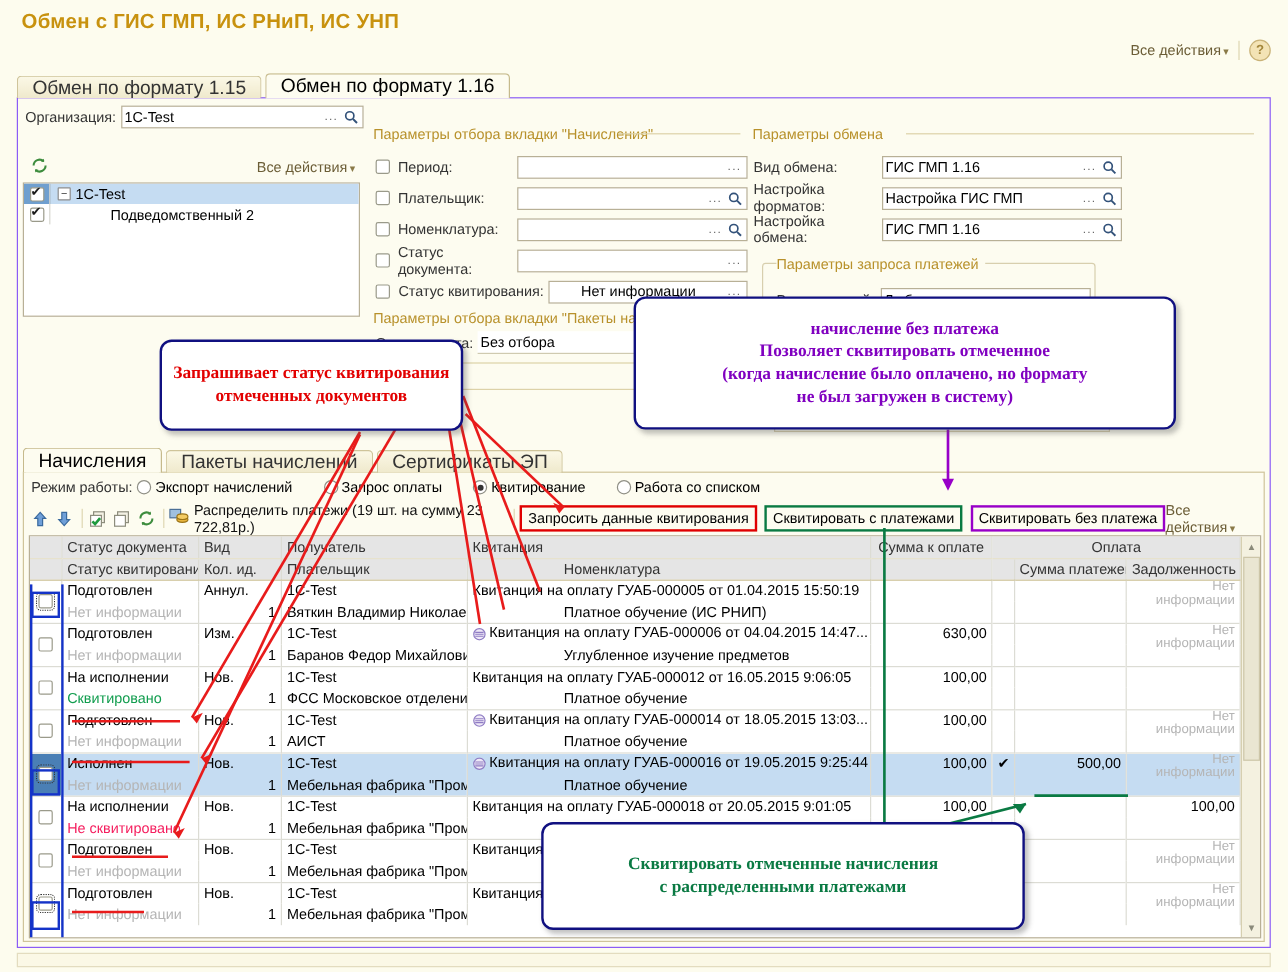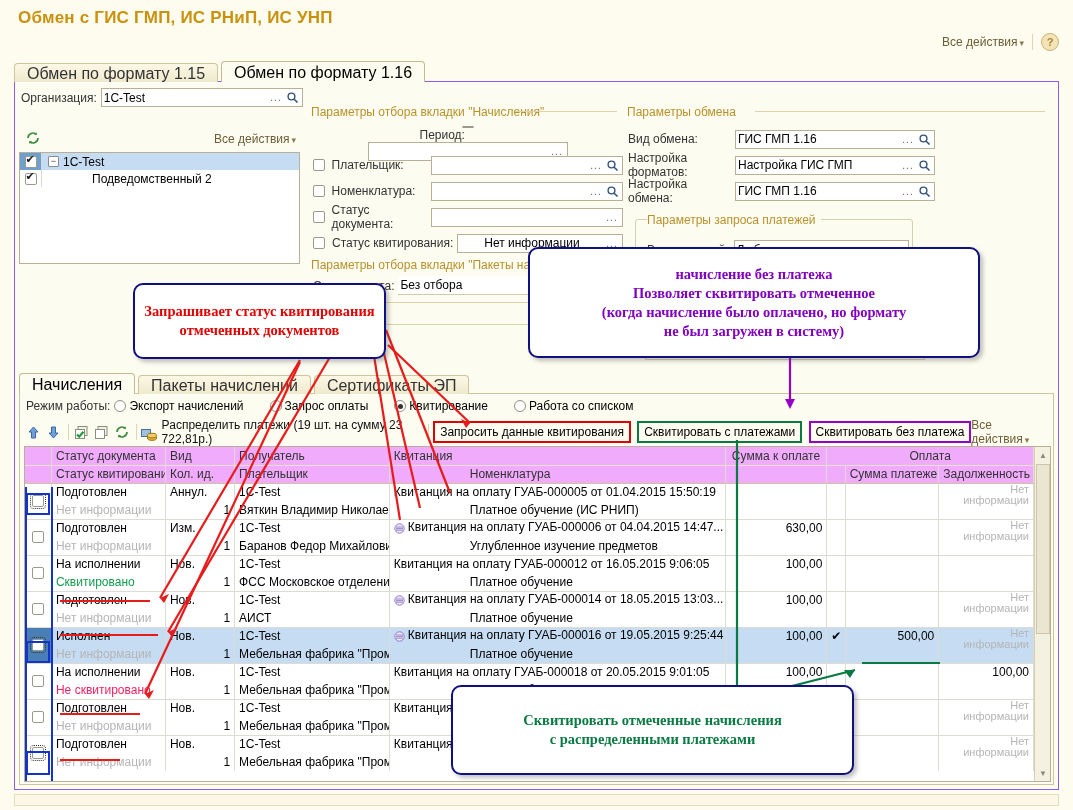--- a/index.html
+++ b/index.html
@@ -119,36 +119,36 @@
   }
   .radio.on::after {
     content:""; position:absolute; left:2.5px; top:2.5px; width:5px; height:5px;
     border-radius:50%; background:#333;
   }
   .mode-opt { display:flex; align-items:center; margin-right:26px; cursor:pointer; }
   
   #tbl-toolbar { position:absolute; left:4px; top:26px; width:1027px; height:24px; display:flex; align-items:center; }
   .tb-icon { width:22px; height:20px; display:flex; align-items:center; justify-content:center; cursor:pointer; }
   .tb-sep { width:1px; height:16px; background:#ded6b2; margin:0 4px; }
-  .distribute { display:flex; align-items:flex-end; gap:4px; cursor:pointer; font-size:12px; color:#111; }
+  .distribute { display:flex; align-items:center; gap:4px; cursor:pointer; font-size:12px; color:#111; }
   .act-btn {
     font-size:12px; padding:2px 5px; cursor:pointer; white-space:nowrap;
     background:transparent; line-height:14px;
   }
   .act-btn.red    { border:2px solid #e00000; }
   .act-btn.green  { border:2px solid #0a7a43; }
   .act-btn.purple { border:2px solid #9800c8; }
   
   #grid {
     position:absolute; left:4px; top:52px; width:1027px; height:336px;
     border:1px solid #b8b096; background:#fff; overflow:hidden;
   }
   table.g { border-collapse:collapse; width:1009px; table-layout:fixed; font-size:12px; }
   table.g td, table.g th { border-right:1px solid #dcdcd4; padding:0 4px; height:18px; overflow:hidden; white-space:nowrap; font-weight:normal;}
-  thead td { background:#f0abfc; color:#333; border-bottom:1px solid #cfc49a; text-align:left; }
+  thead td { background:#e5e5e5; color:#333; border-bottom:1px solid #cfc49a; text-align:left; }
   thead tr:first-child td { border-bottom:1px solid #e7e2cd; }
   .hdr-c { text-align:center !important; }
   .row-top td { border-top:1px solid #dcdcd4; }
   .row-bot td { }
   tbody tr.sel td { background:#c5dcf2; }
   .cb-cell { width:26px; text-align:center; border-right:1px solid #dcdcd4; }
   .num { text-align:right; }
   .ctr { text-align:center; }
   .muted { color:#b5b5b5; }
   .green-t { color:#119d4e; }
@@ -243,21 +243,21 @@
         </span>
         <span style="margin-left:50px;">Подведомственный 2</span>
       </div>
     </div>
 
     <div class="fieldset-title" style="left:296px; top:23px;">Параметры отбора вкладки "Начисления"</div>
     <div class="hr-gold" style="left:500px; top:29px; width:102px;"></div>
 
     <div style="position:absolute;left:298px;top:44px;width:310px;">
 
-      <div style="display:flex;align-items:center;height:26px;flex-direction:column;">
+      <div style="display:flex;align-items:center;height:26px;">
         <span class="cb"></span>
         <span class="field-label" style="width:104px;margin-left:7px;">Период:</span>
         <div class="txt" style="width:200px;">
           <span class="val"></span>
           <span class="btn-ell">...</span>
         </div>
       </div>
 
       <div style="display:flex;align-items:center;height:26px;">
         <span class="cb"></span>

